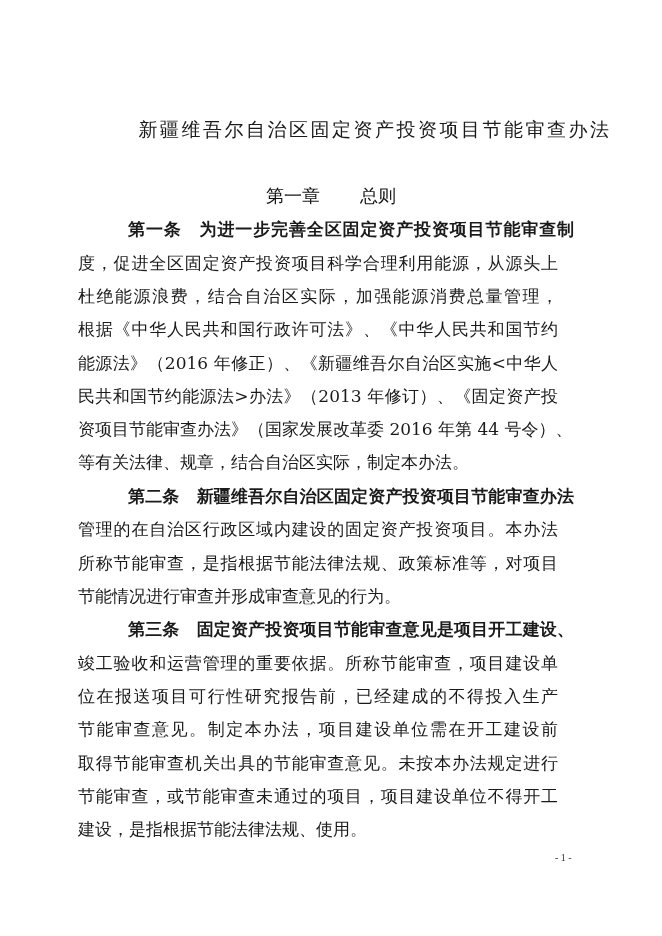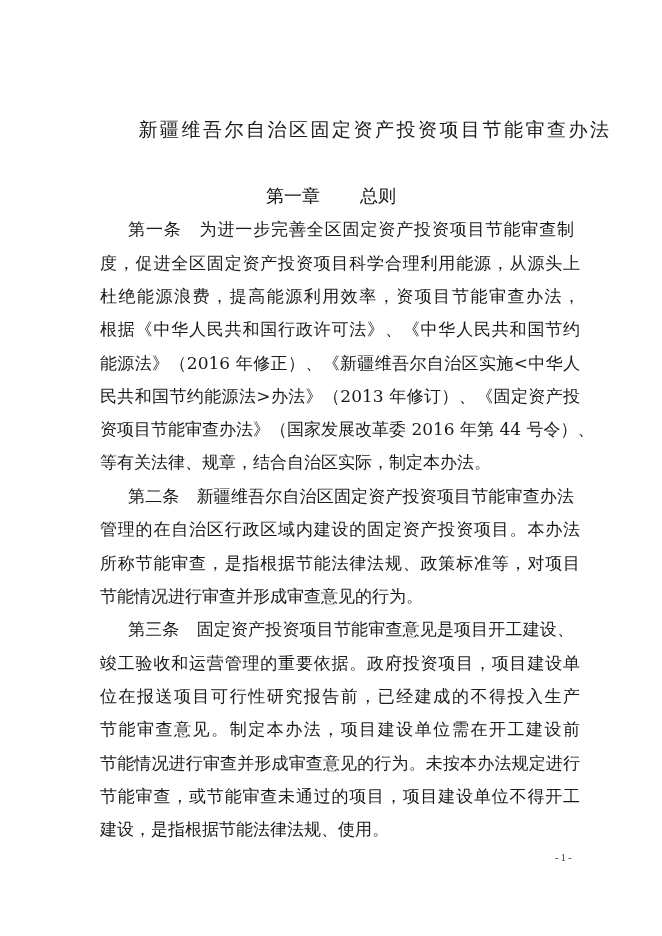--- a/index.html
+++ b/index.html
@@ -5,59 +5,59 @@
     html, body { margin: 0; padding: 0; background: #ffffff; }
     body { width: 662px; height: 936px; position: relative; overflow: hidden;
       font-family: "DejaVu Serif", "Liberation Serif", serif; color: #111; }
     .page { position: absolute; left: 0; top: 0; width: 662px; height: 936px; background: #fff; }
     .title { position: absolute; left: 0; width: 662px; top: 117px; text-align: center;
       font-size: 19px; letter-spacing: 2.5px; color: #1a1a1a; padding-left: 44px; }
     .chapter { position: absolute; left: 0; width: 662px; top: 184px; text-align: center;
       font-family: "DejaVu Sans", "Liberation Sans", sans-serif; font-size: 18px; font-weight: normal; color: #111; }
     .chapter span { display: inline-block; }
     .chapter .gap { width: 40px; }
-    .line { position: absolute; left: 100px; width: 480px; font-size: 17px; height: 24px; line-height: 24px;
+    .line { position: absolute; left: 78px; width: 480px; font-size: 17px; height: 24px; line-height: 24px;
       text-align: justify; text-align-last: justify; white-space: nowrap; color: #1a1a1a; }
-    .line.indent { left: 128px; width: 446px; }
+    .line.indent { left: 128px; width: 446px; font-weight: bold; }
     .line.last { text-align-last: left; }
     .pagenum { position: absolute; left: 555px; top: 852px; font-size: 10px;
       font-family: "Liberation Serif", serif; color: #333; }
   </style>
 </head>
 <body>
 
 <div class="page">
   <div class="title">新疆维吾尔自治区固定资产投资项目节能审查办法</div>
 
   <div class="chapter">
     <span>第一章</span><span class="gap"></span><span>总则</span>
   </div>
 
   <div>
     <div class="line indent" style="top:217px">第一条　为进一步完善全区固定资产投资项目节能审查制</div>
     <div class="line" style="top:251px">度，促进全区固定资产投资项目科学合理利用能源，从源头上</div>
-    <div class="line" style="top:284px">杜绝能源浪费，提高能源利用效率，资项目节能审查办法，</div>
+    <div class="line" style="top:284px">杜绝能源浪费，结合自治区实际，加强能源消费总量管理，</div>
     <div class="line" style="top:317px">根据《中华人民共和国行政许可法》、《中华人民共和国节约</div>
     <div class="line" style="top:351px">能源法》（2016 年修正）、《新疆维吾尔自治区实施&lt;中华人</div>
     <div class="line" style="top:384px">民共和国节约能源法&gt;办法》（2013 年修订）、《固定资产投</div>
     <div class="line" style="top:417px">资项目节能审查办法》（国家发展改革委 2016 年第 44 号令）、</div>
     <div class="line last" style="top:450px">等有关法律、规章，结合自治区实际，制定本办法。</div>
   </div>
 
   <div>
     <div class="line indent" style="top:484px">第二条　新疆维吾尔自治区固定资产投资项目节能审查办法</div>
     <div class="line" style="top:517px">管理的在自治区行政区域内建设的固定资产投资项目。本办法</div>
     <div class="line" style="top:551px">所称节能审查，是指根据节能法律法规、政策标准等，对项目</div>
     <div class="line last" style="top:584px">节能情况进行审查并形成审查意见的行为。</div>
   </div>
 
   <div>
     <div class="line indent" style="top:617px">第三条　固定资产投资项目节能审查意见是项目开工建设、</div>
-    <div class="line" style="top:651px">竣工验收和运营管理的重要依据。政府投资项目，项目建设单</div>
+    <div class="line" style="top:651px">竣工验收和运营管理的重要依据。所称节能审查，项目建设单</div>
     <div class="line" style="top:684px">位在报送项目可行性研究报告前，已经建成的不得投入生产</div>
     <div class="line" style="top:717px">节能审查意见。制定本办法，项目建设单位需在开工建设前</div>
-    <div class="line" style="top:751px">节能情况进行审查并形成审查意见的行为。未按本办法规定进行</div>
+    <div class="line" style="top:751px">取得节能审查机关出具的节能审查意见。未按本办法规定进行</div>
     <div class="line" style="top:784px">节能审查，或节能审查未通过的项目，项目建设单位不得开工</div>
     <div class="line last" style="top:817px">建设，是指根据节能法律法规、使用。</div>
   </div>
 
   <div class="pagenum">- 1 -</div>
 </div>
 
 </body></html>

